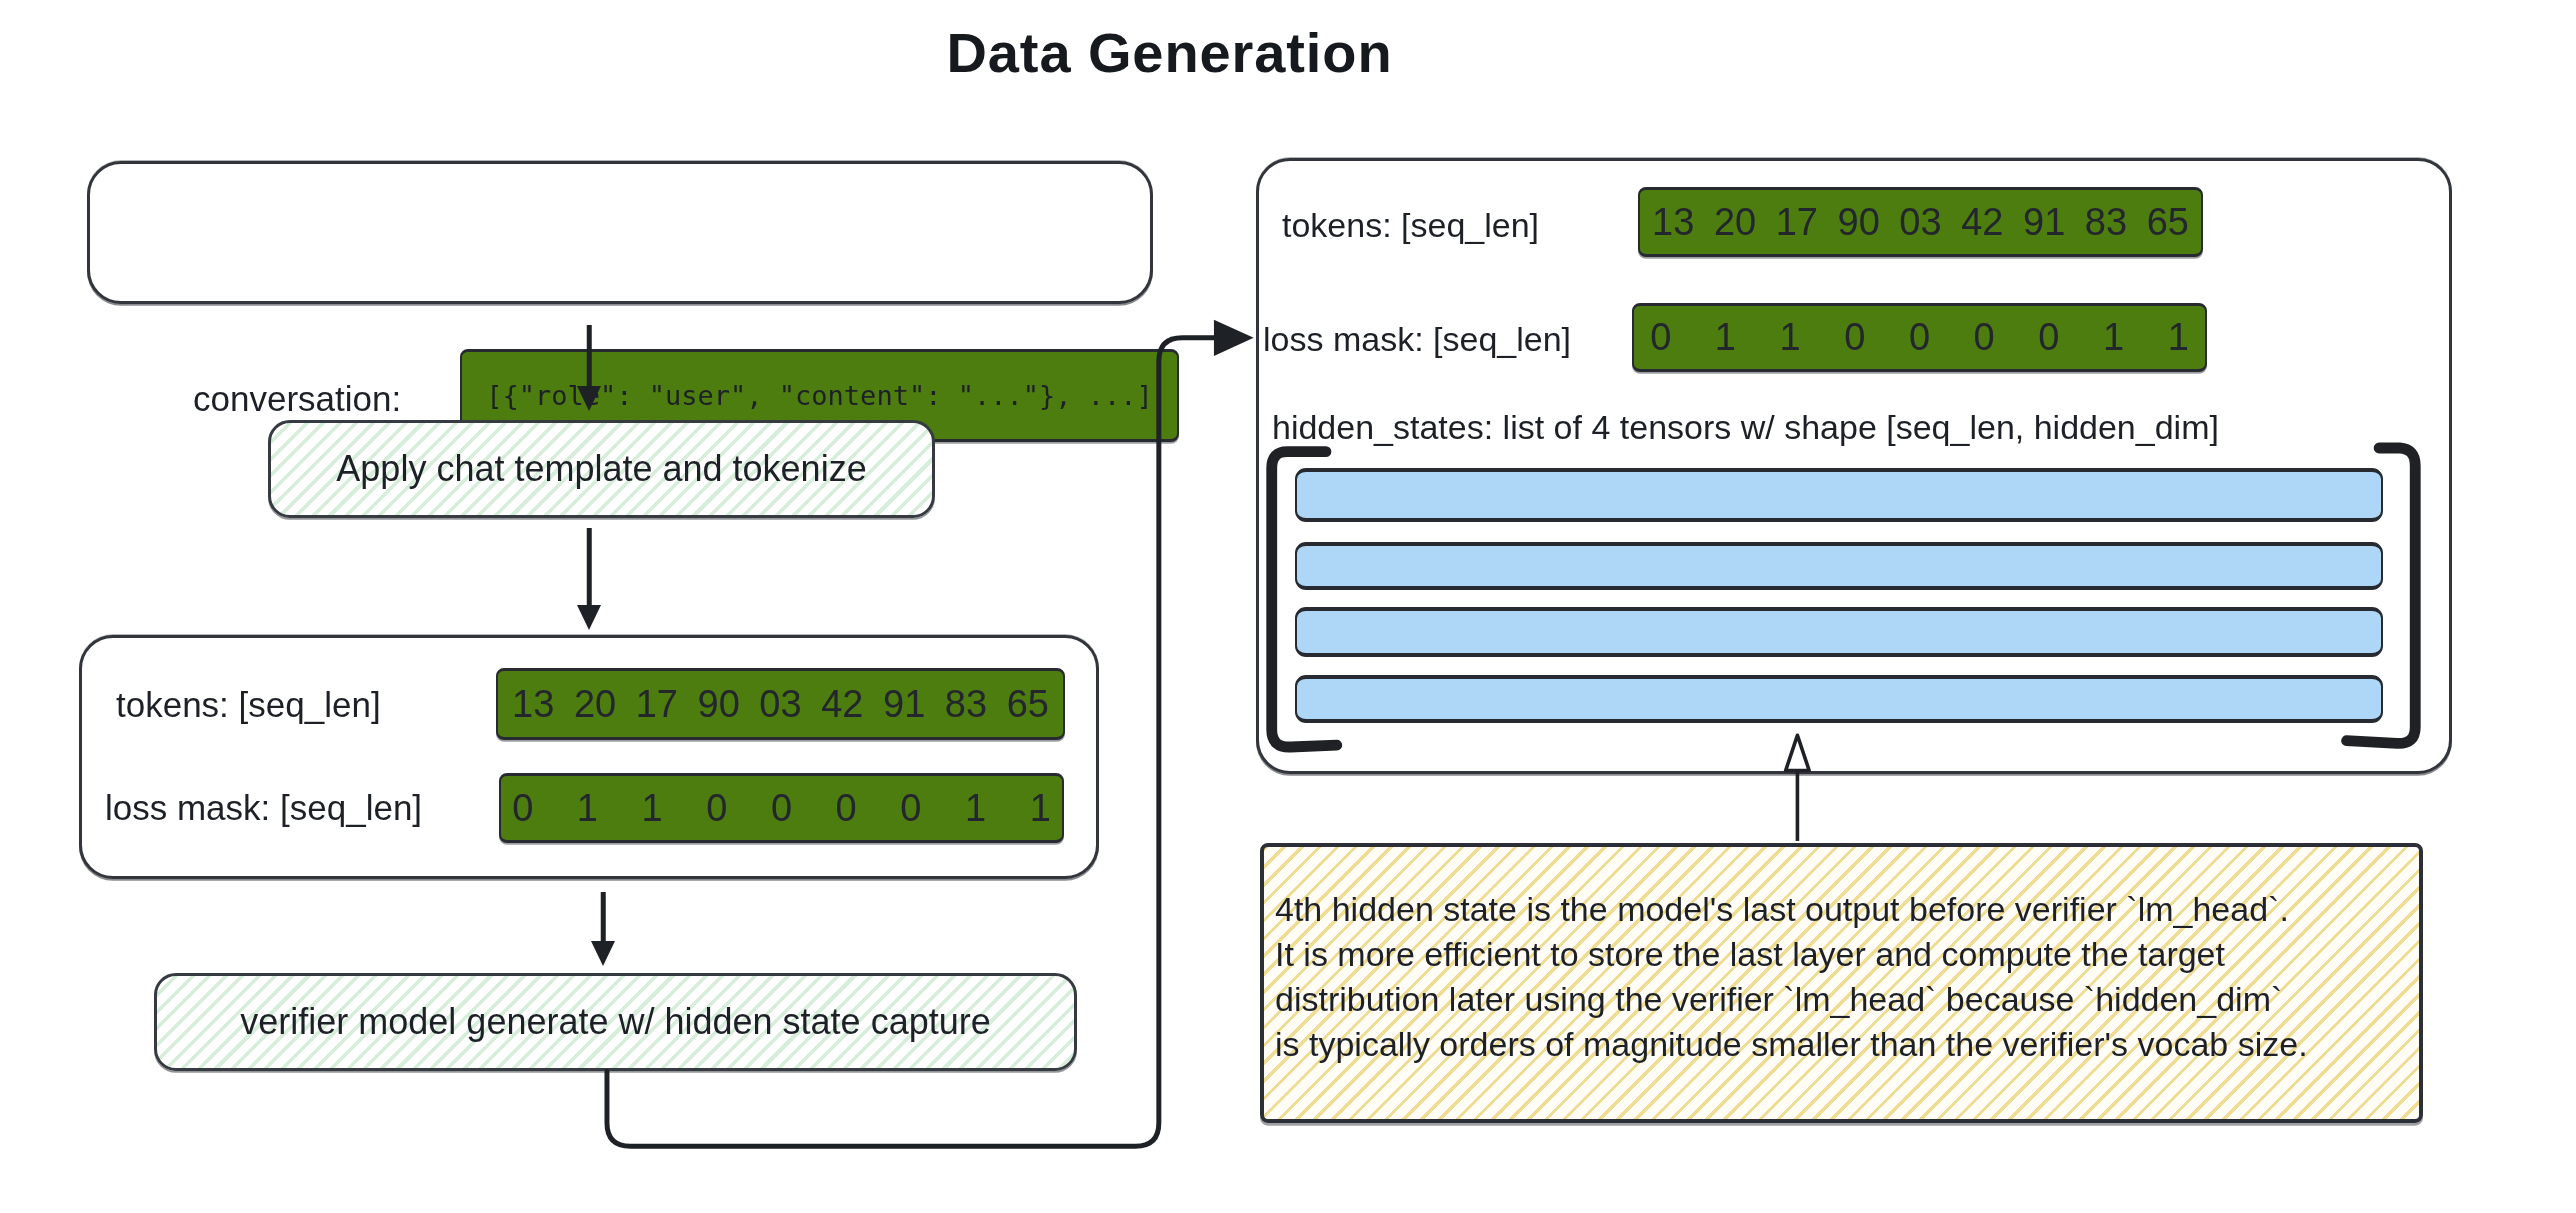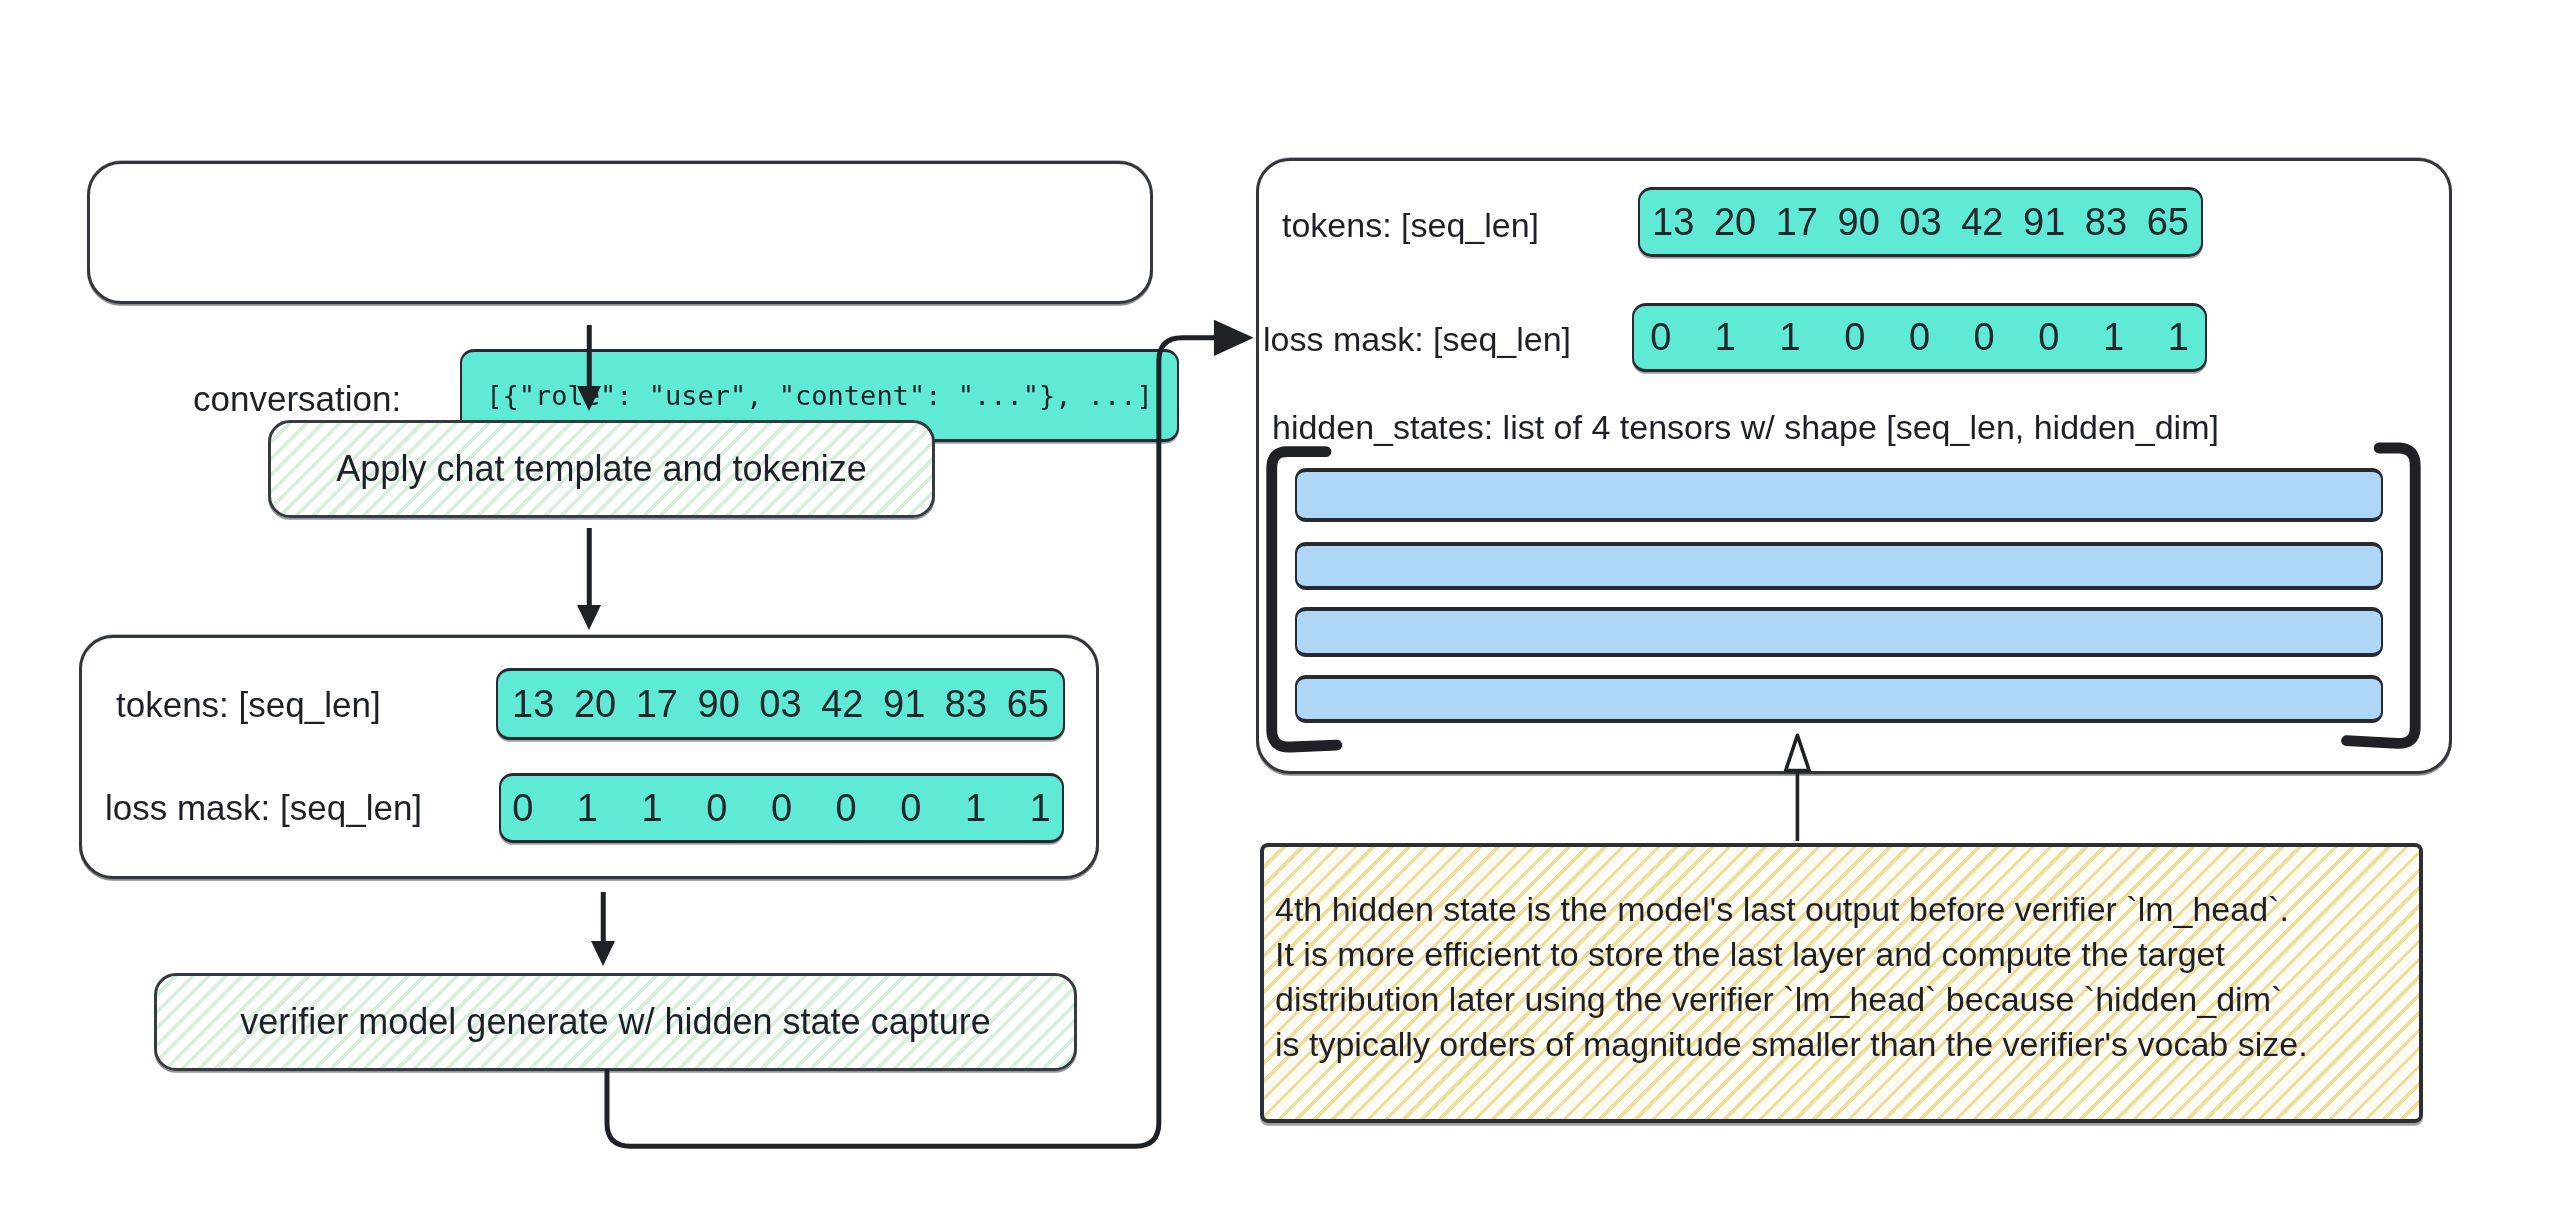--- a/index.html
+++ b/index.html
@@ -19,25 +19,25 @@
   
   .sketch-box {
     position: absolute;
     background: #ffffff;
     border: 3.2px solid #32363c;
     border-radius: 34px;
     box-shadow: 0 1.8px 0 rgba(40,44,50,.55), 0 -0.9px 0 rgba(40,44,50,.35);
   }
   .pill {
     position: absolute;
-    background: #5eead4;
+    background: #4d7c0f;
     border: 2.7px solid #272b31;
     border-top-width: 3.6px;
     border-bottom-width: 3.6px;
-    border-radius: 14px;
+    border-radius: 8px;
     display: flex; align-items: center; justify-content: center;
     box-shadow: 0 1.8px 0 rgba(35,40,46,.45);
   }
   .label {
     position: absolute;
     font-size: 34px;
     color: #1d2127;
     white-space: nowrap;
   }
   .mono { font-family: "DejaVu Sans Mono", monospace; }
@@ -129,20 +129,21 @@
   svg.overlay {
     position: absolute; left: 0; top: 0;
     pointer-events: none;
   }
 </style>
 </head>
 <body>
 
 <div class="canvas">
 
+  <div class="title">Data Generation</div>
 
   <div class="sketch-box conv-box">
     <span class="label conv-label" style="position:absolute;">conversation:</span>
     <div class="pill conv-pill mono" style="position:absolute;">
       <span>[{"role": "user", "content": "..."}, ...]</span>
     </div>
   </div>
 
   <div class="arrow-down arrow-1">
     <div class="shaft"></div>

